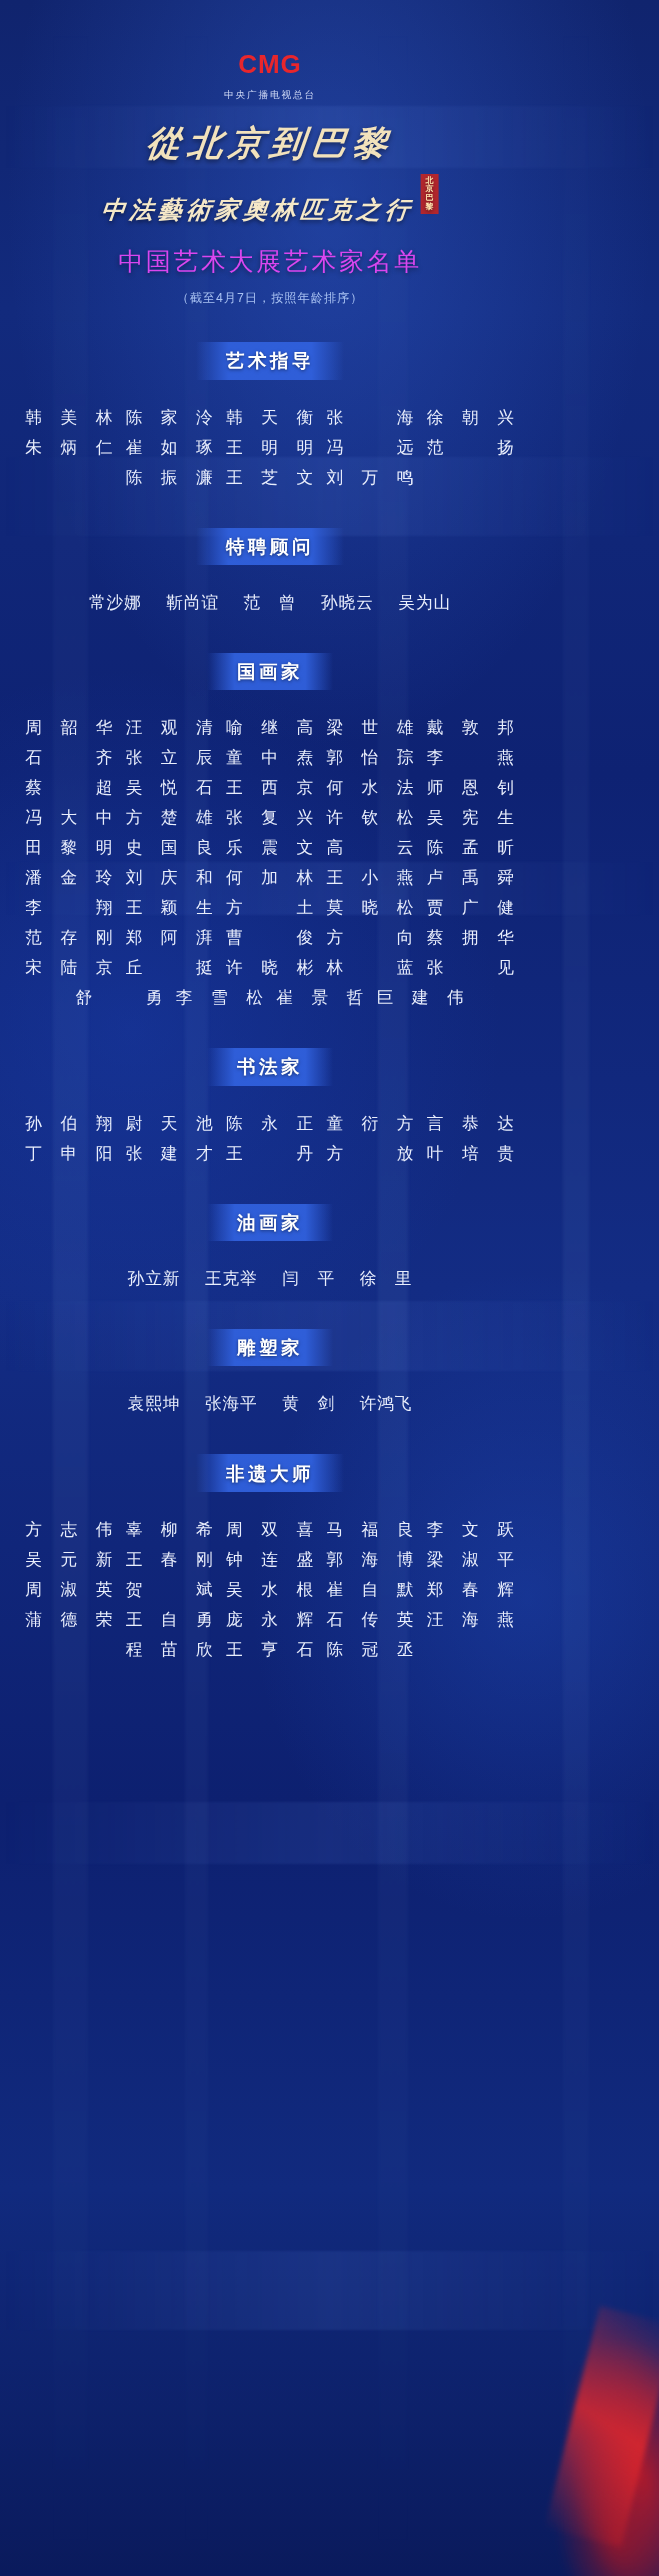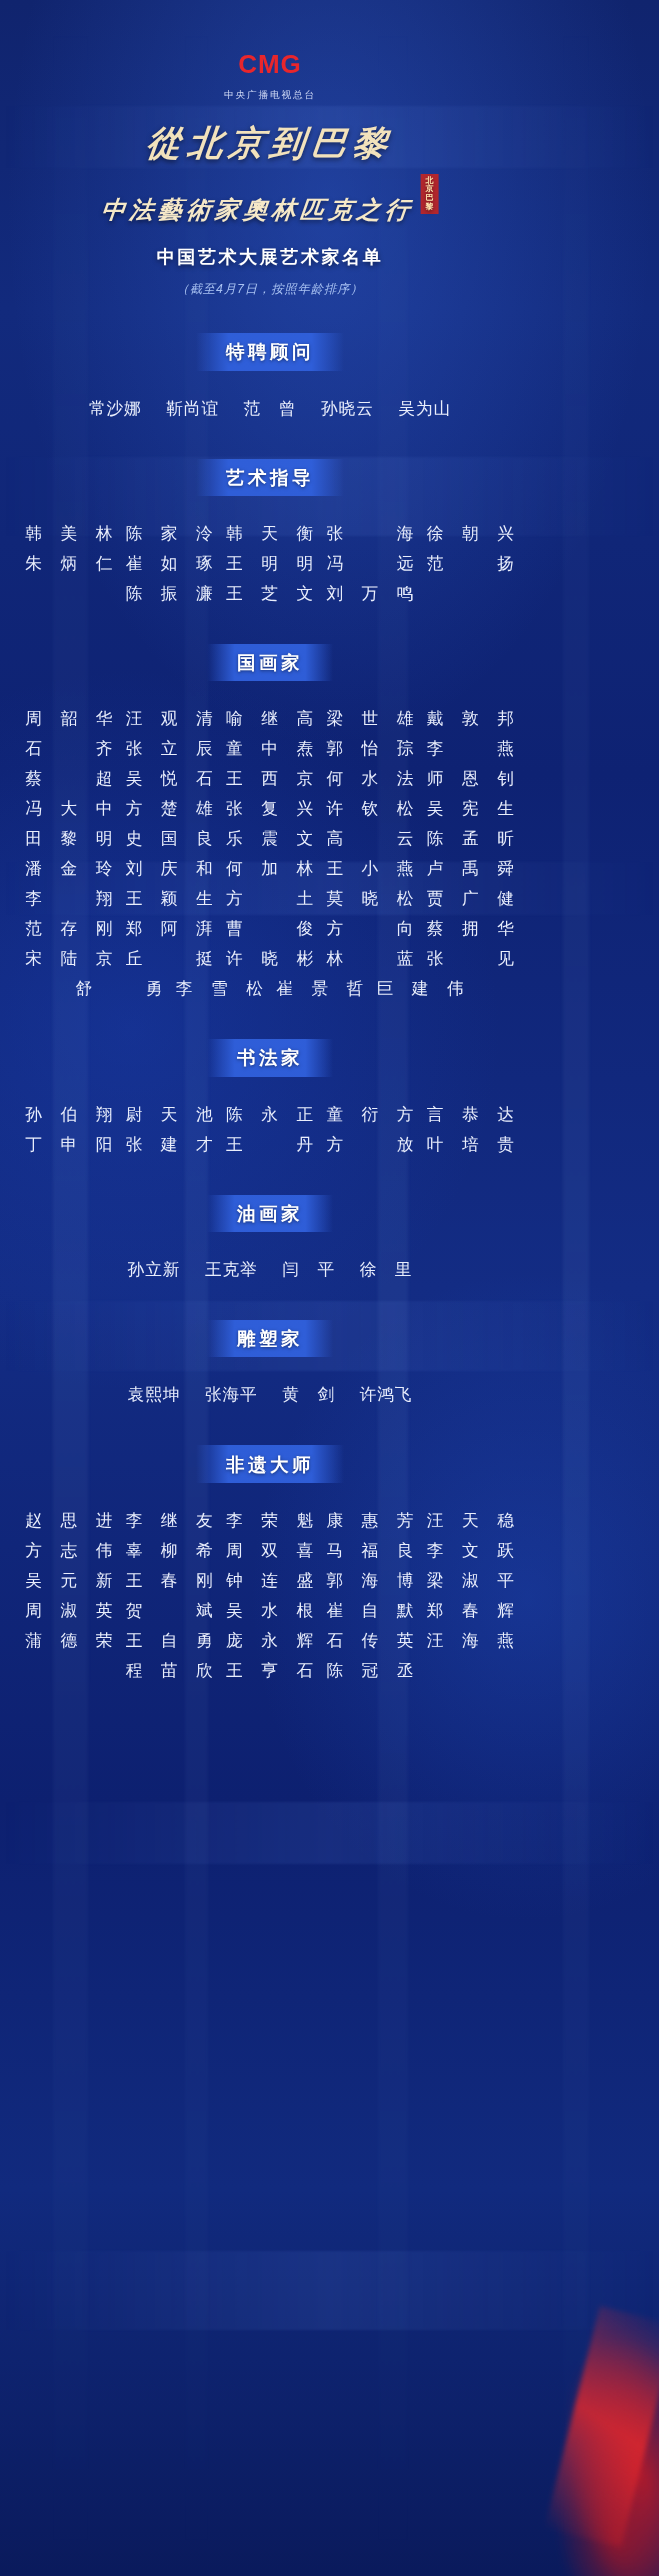--- a/index.html
+++ b/index.html
@@ -120,33 +120,32 @@
     margin-left: 5.3px;
     vertical-align: super;
     font-style: normal;
     letter-spacing: 0;
     width: 17.6px;
     text-align: center;
     transform: skewX(6deg);
   }
   .main-title {
     margin-top: 19.3px;
-    color: #ffffff;
+    color: #d946ef;
     font-family: "Liberation Sans", sans-serif;
-    font-size: 18px;
-    font-weight: bold;
+    font-size: 25px;
+    font-weight: normal;
     letter-spacing: 2.6px;
     text-shadow: 0 1.8px 5.3px rgba(0,0,0,0.45);
   }
   .sub-note {
     margin-top: 12.3px;
     color: #a9c2f2;
     font-size: 12.3px;
     letter-spacing: 0.9px;
-    font-style: italic;
   }
   
   .section { margin-top: 35px; }
   .sec-header {
     display: inline-block;
     position: relative;
     padding: 6.2px 30px;
     color: #ffffff;
     font-size: 18.5px;
     font-weight: bold;
@@ -198,27 +197,27 @@
 
   <div class="calli-1">從北京到巴黎</div>
   <div class="calli-2">
     <span>中法藝術家奧林匹克之行</span><span class="seal">北京巴黎</span>
   </div>
 
   <div class="main-title">中国艺术大展艺术家名单</div>
   <div class="sub-note">（截至4月7日，按照年龄排序）</div>
 
   <div id="sections">
-      <div class="section"><div class="sec-header">特聘顾问</div><div class="names w-inline">
-          <div class="row"><span class="nm">常沙娜</span><span class="nm">靳尚谊</span><span class="nm">范　曾</span><span class="nm">孙晓云</span><span class="nm">吴为山</span></div>
-        </div></div>
       <div class="section"><div class="sec-header">艺术指导</div><div class="names w5">
           <div class="row"><span class="nm">韩美林</span><span class="nm">陈家泠</span><span class="nm">韩天衡</span><span class="nm">张　海</span><span class="nm">徐朝兴</span></div>
           <div class="row"><span class="nm">朱炳仁</span><span class="nm">崔如琢</span><span class="nm">王明明</span><span class="nm">冯　远</span><span class="nm">范　扬</span></div>
           <div class="row"><span class="nm">陈振濂</span><span class="nm">王芝文</span><span class="nm">刘万鸣</span></div>
+        </div></div>
+      <div class="section"><div class="sec-header">特聘顾问</div><div class="names w-inline">
+          <div class="row"><span class="nm">常沙娜</span><span class="nm">靳尚谊</span><span class="nm">范　曾</span><span class="nm">孙晓云</span><span class="nm">吴为山</span></div>
         </div></div>
       <div class="section"><div class="sec-header">国画家</div><div class="names w5">
           <div class="row"><span class="nm">周韶华</span><span class="nm">汪观清</span><span class="nm">喻继高</span><span class="nm">梁世雄</span><span class="nm">戴敦邦</span></div>
           <div class="row"><span class="nm">石　齐</span><span class="nm">张立辰</span><span class="nm">童中焘</span><span class="nm">郭怡孮</span><span class="nm">李　燕</span></div>
           <div class="row"><span class="nm">蔡　超</span><span class="nm">吴悦石</span><span class="nm">王西京</span><span class="nm">何水法</span><span class="nm">师恩钊</span></div>
           <div class="row"><span class="nm">冯大中</span><span class="nm">方楚雄</span><span class="nm">张复兴</span><span class="nm">许钦松</span><span class="nm">吴宪生</span></div>
           <div class="row"><span class="nm">田黎明</span><span class="nm">史国良</span><span class="nm">乐震文</span><span class="nm">高　云</span><span class="nm">陈孟昕</span></div>
           <div class="row"><span class="nm">潘金玲</span><span class="nm">刘庆和</span><span class="nm">何加林</span><span class="nm">王小燕</span><span class="nm">卢禹舜</span></div>
           <div class="row"><span class="nm">李　翔</span><span class="nm">王颖生</span><span class="nm">方　土</span><span class="nm">莫晓松</span><span class="nm">贾广健</span></div>
           <div class="row"><span class="nm">范存刚</span><span class="nm">郑阿湃</span><span class="nm">曹　俊</span><span class="nm">方　向</span><span class="nm">蔡拥华</span></div>
@@ -229,21 +228,20 @@
           <div class="row"><span class="nm">孙伯翔</span><span class="nm">尉天池</span><span class="nm">陈永正</span><span class="nm">童衍方</span><span class="nm">言恭达</span></div>
           <div class="row"><span class="nm">丁申阳</span><span class="nm">张建才</span><span class="nm">王　丹</span><span class="nm">方　放</span><span class="nm">叶培贵</span></div>
         </div></div>
       <div class="section"><div class="sec-header">油画家</div><div class="names w-inline">
           <div class="row"><span class="nm">孙立新</span><span class="nm">王克举</span><span class="nm">闫　平</span><span class="nm">徐　里</span></div>
         </div></div>
       <div class="section"><div class="sec-header">雕塑家</div><div class="names w-inline">
           <div class="row"><span class="nm">袁熙坤</span><span class="nm">张海平</span><span class="nm">黄　剑</span><span class="nm">许鸿飞</span></div>
         </div></div>
       <div class="section"><div class="sec-header">非遗大师</div><div class="names w5">
-          <div class="row"><span class="nm">赵思进</span><span class="nm">李继友</span><span class="nm">李荣魁</span><span class="nm">康惠芳</span><span class="nm">汪天稳</span></div>
           <div class="row"><span class="nm">方志伟</span><span class="nm">辜柳希</span><span class="nm">周双喜</span><span class="nm">马福良</span><span class="nm">李文跃</span></div>
           <div class="row"><span class="nm">吴元新</span><span class="nm">王春刚</span><span class="nm">钟连盛</span><span class="nm">郭海博</span><span class="nm">梁淑平</span></div>
           <div class="row"><span class="nm">周淑英</span><span class="nm">贺　斌</span><span class="nm">吴水根</span><span class="nm">崔自默</span><span class="nm">郑春辉</span></div>
           <div class="row"><span class="nm">蒲德荣</span><span class="nm">王自勇</span><span class="nm">庞永辉</span><span class="nm">石传英</span><span class="nm">汪海燕</span></div>
           <div class="row"><span class="nm">程苗欣</span><span class="nm">王亨石</span><span class="nm">陈冠丞</span></div>
         </div></div>
     </div>
 
   <div class="spacer-bottom"></div>
 </div>

